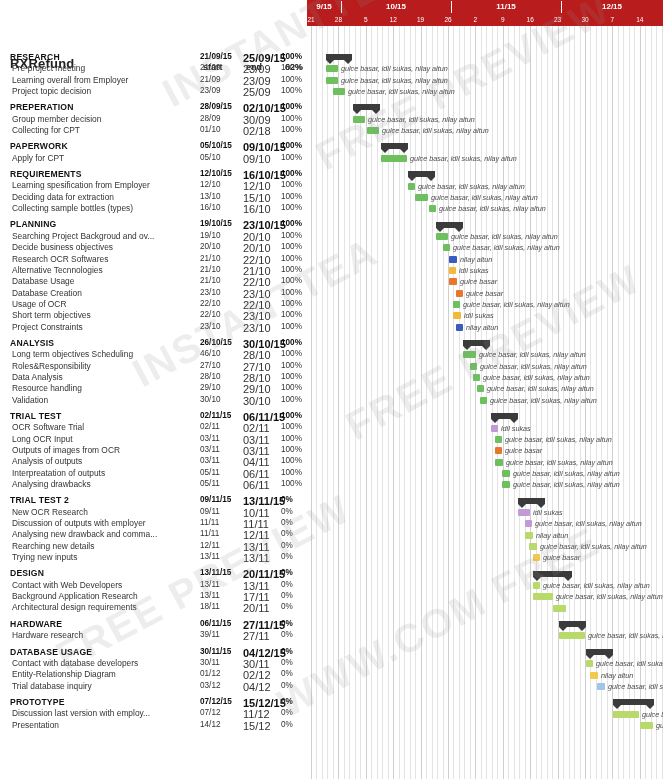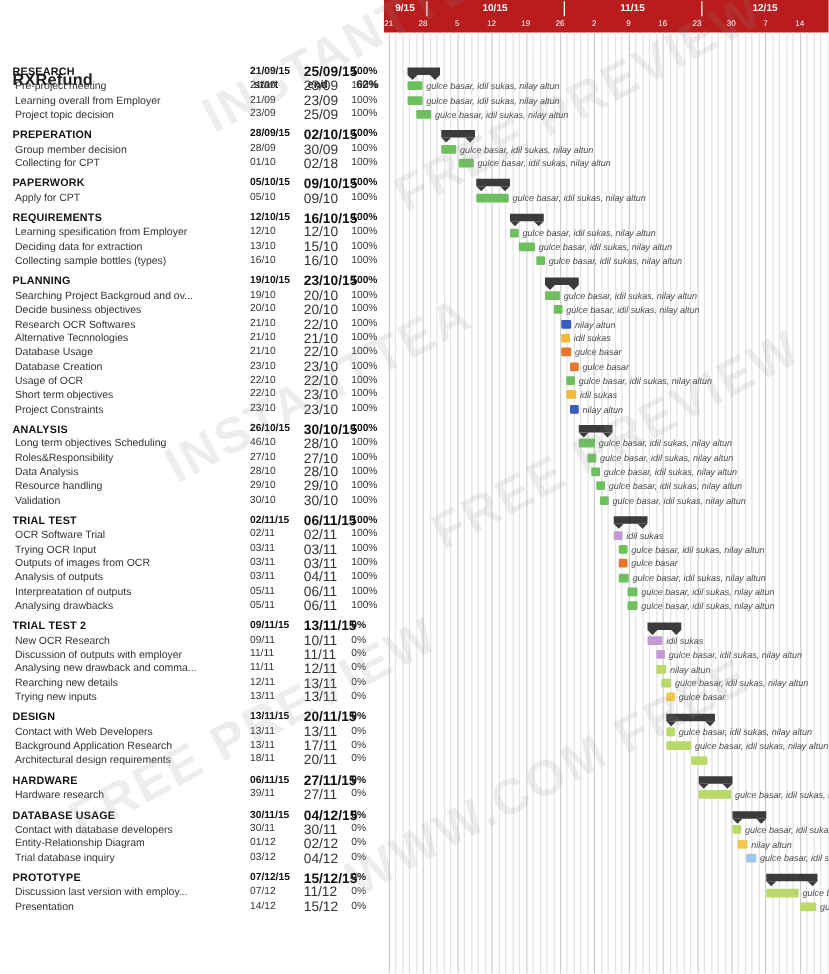--- a/index.html
+++ b/index.html
@@ -284,21 +284,21 @@
           <span class="c-end">06/11/15</span>
           <span class="c-pct">100%</span>
         </div>
         <div class="row">
           <span class="name">OCR  Software Trial</span>
           <span class="c-start">02/11</span>
           <span class="c-end">02/11</span>
           <span class="c-pct">100%</span>
         </div>
         <div class="row">
-          <span class="name">Trying  OCR Input</span>
+          <span class="name">Long  OCR Input</span>
           <span class="c-start">03/11</span>
           <span class="c-end">03/11</span>
           <span class="c-pct">100%</span>
         </div>
         <div class="row">
           <span class="name">Outputs  of images from OCR</span>
           <span class="c-start">03/11</span>
           <span class="c-end">03/11</span>
           <span class="c-pct">100%</span>
         </div>

